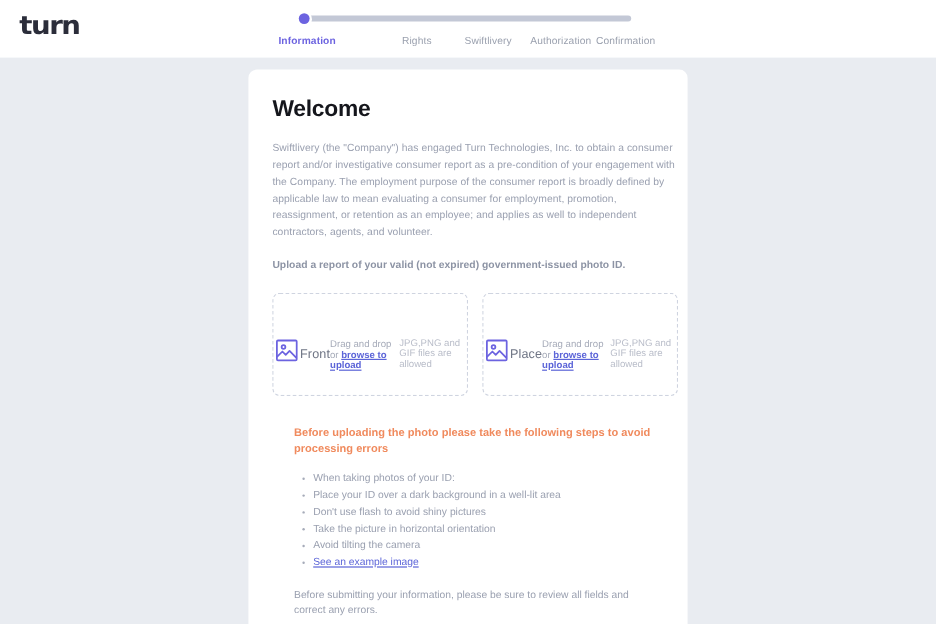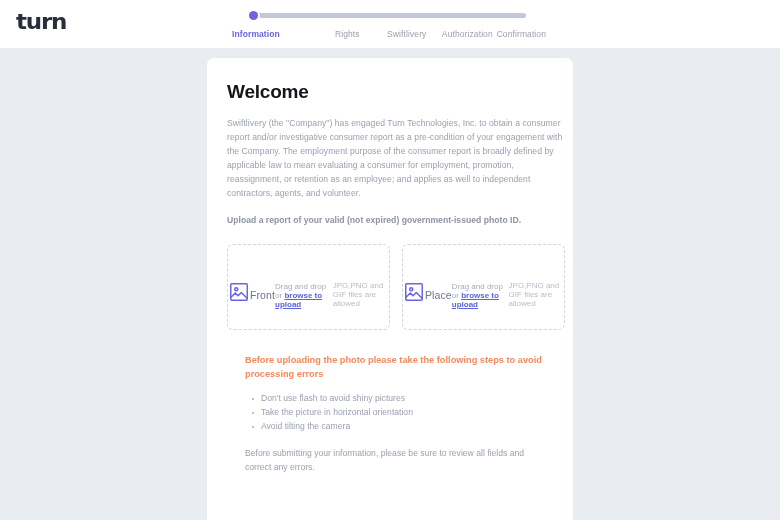--- a/index.html
+++ b/index.html
@@ -286,22 +286,25 @@
         </div>
         <div class="dz-line2">JPG,PNG and GIF files are allowed</div>
       </div>
 
     </div>
 
     <div class="warn-wrap">
       <p class="warn-title">Before uploading the photo please take the following steps to avoid processing errors</p>
 
       <ul class="tips">
+        <li>When taking photos of your ID:</li>
+        <li>Place your ID over a dark background in a well-lit area</li>
         <li>Don't use flash to avoid shiny pictures</li>
         <li>Take the picture in horizontal orientation</li>
         <li>Avoid tilting the camera</li>
+        <li><a>See an example image</a></li>
       </ul>
 
       <p class="closing">Before submitting your information, please be sure to review all fields and correct any errors.</p>
     </div>
 
   </div>
 </div>
 
 </body></html>

